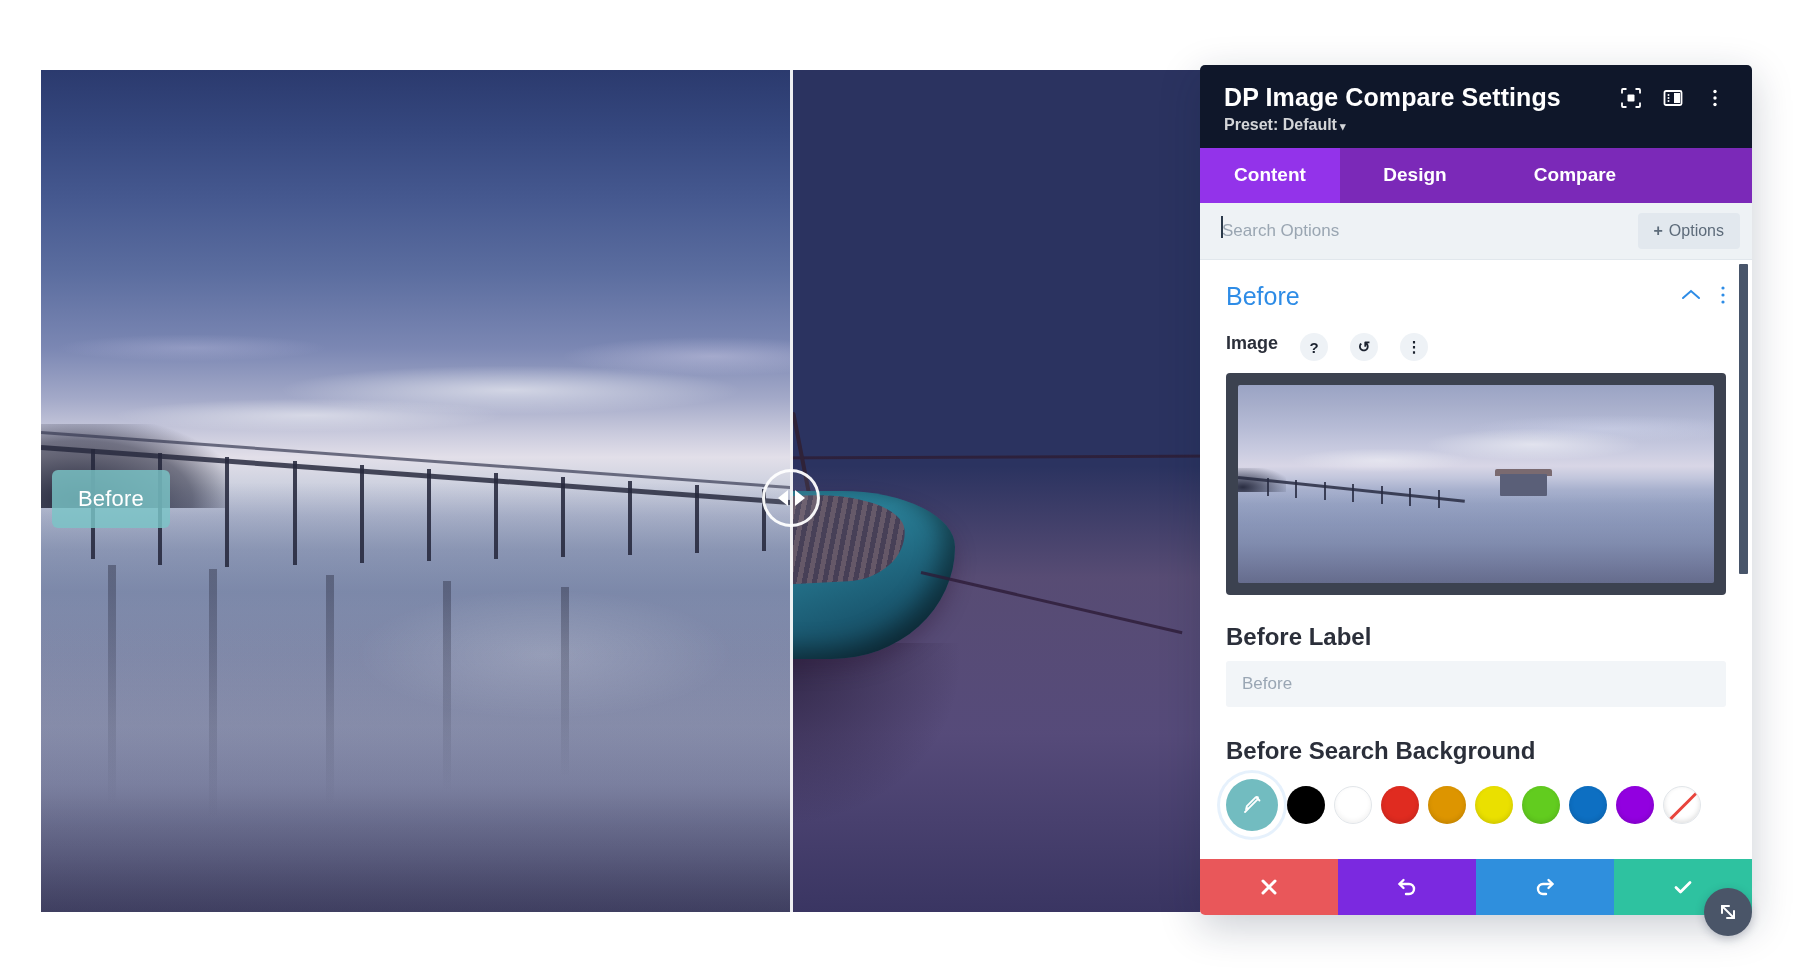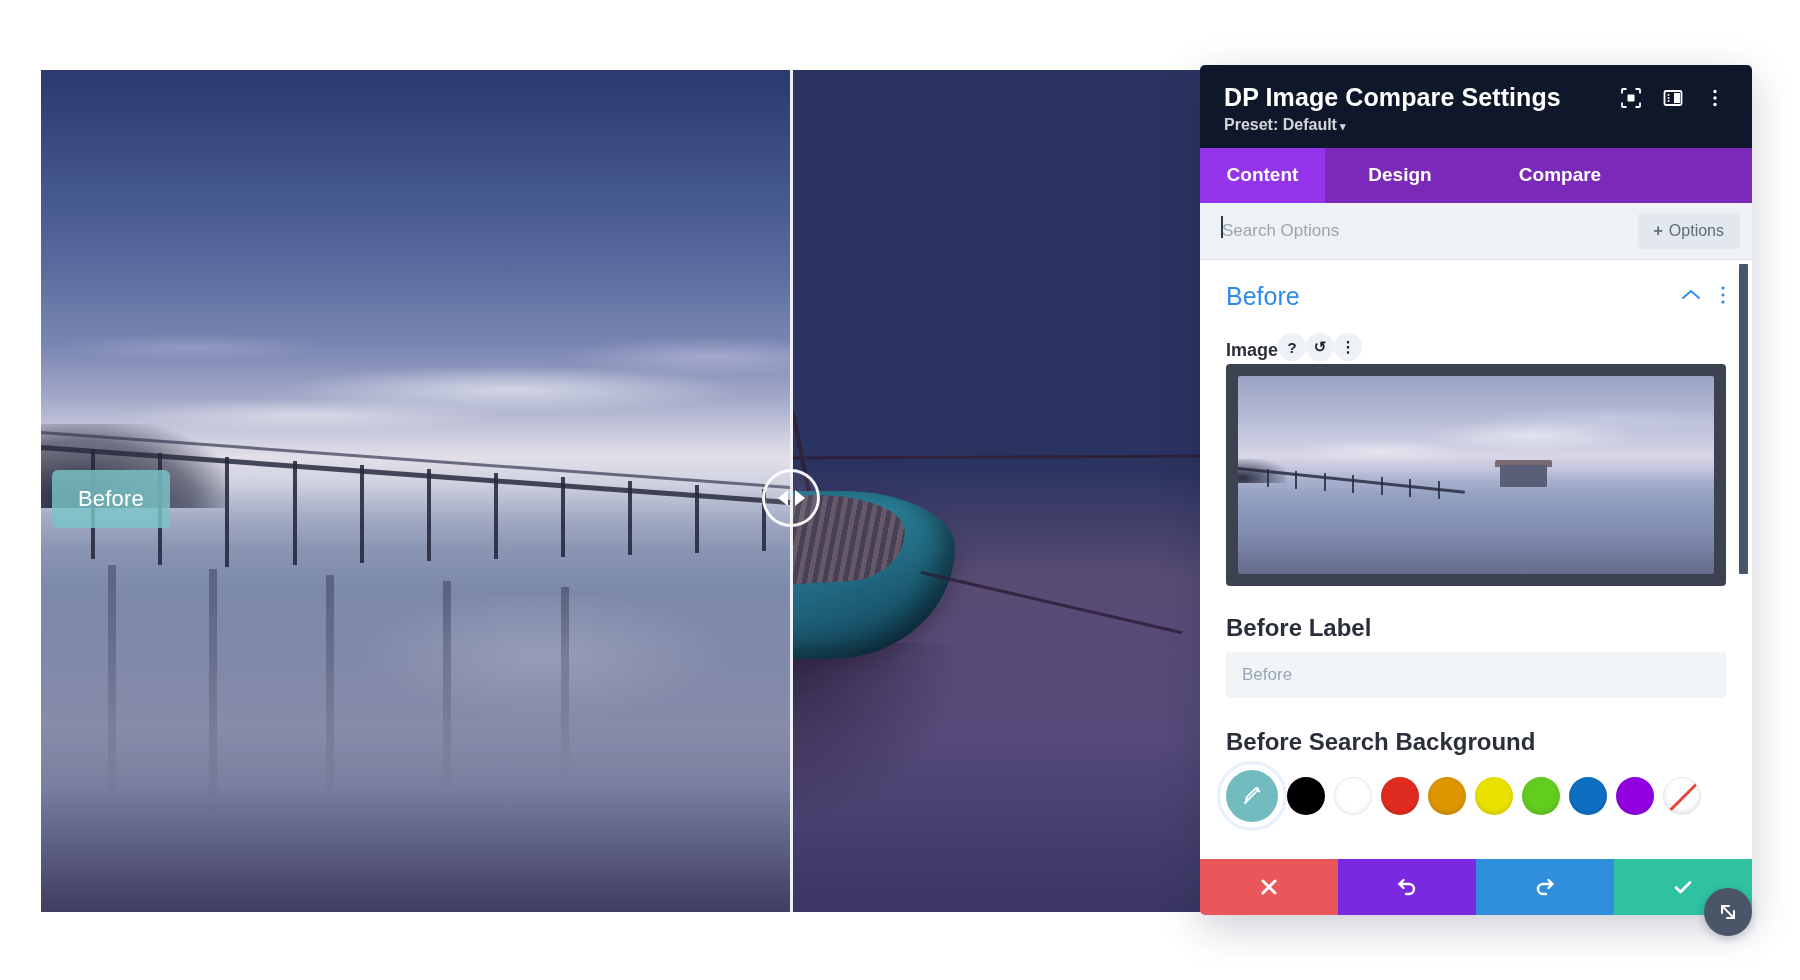--- a/index.html
+++ b/index.html
@@ -229,21 +229,21 @@
   .hdr-icons { display: flex; align-items: center; gap: 20px; padding-right: 2px; }
   .hdr-icon { width: 22px; height: 22px; display: block; cursor: pointer; }
   #preset-row { margin-top: 4px; color: rgba(255,255,255,.82); font-size: 16px; font-weight: 700; }
   #preset-row .caret { font-size: 11px; margin-left: 3px; }
 
   #tabs { display: flex; background: #7b29b8; flex: none; }
   .tab {
     padding: 16px 0 17px 0; text-align: center; color: #ffffff;
     font-size: 19px; font-weight: 700; cursor: pointer; flex: 0 0 auto;
   }
-  .tab.tab-content { width: 125px; background: #9333ea; }
+  .tab.tab-content { width: 140px; background: #9333ea; }
   .tab.tab-design { width: 150px; }
   .tab.tab-advanced { width: 170px; }
 
   #searchbar {
     display: flex; align-items: center;
     background: #eef2f5; border-bottom: 1px solid #e1e7ec;
     padding: 10px 12px 10px 22px; flex: none; position: relative;
   }
   #search-input {
     flex: 1 1 auto; border: 0; background: transparent; outline: none;
@@ -265,21 +265,21 @@
   #scroll-inner { padding: 22px 26px 0 26px; }
 
   .toggle-head {
     display: flex; align-items: center; margin-bottom: 22px;
   }
   #section-title {
     flex: 1 1 auto; color: #2e8ce6; font-size: 25px; font-weight: 400;
   }
   .toggle-head .sec-icon { margin-left: 18px; cursor: pointer; display: block; }
 
-  .field-label-row { display: flex; align-items: flex-end; gap: 0; margin-bottom: 3px; }
+  .field-label-row { display: flex; align-items: flex-start; gap: 22px; margin-bottom: 12px; }
   .field-label { font-size: 18px; color: #2b2f3a; font-weight: 700; }
   .mini-btn {
     width: 28px; height: 28px; border-radius: 50%; background: #eef2f6;
     display: flex; align-items: center; justify-content: center;
     font-size: 15px; color: #1c2330; cursor: pointer; font-weight: 700;
   }
 
   #image-preview {
     background: #3c4250; border-radius: 4px; padding: 12px;
     margin-bottom: 28px;

